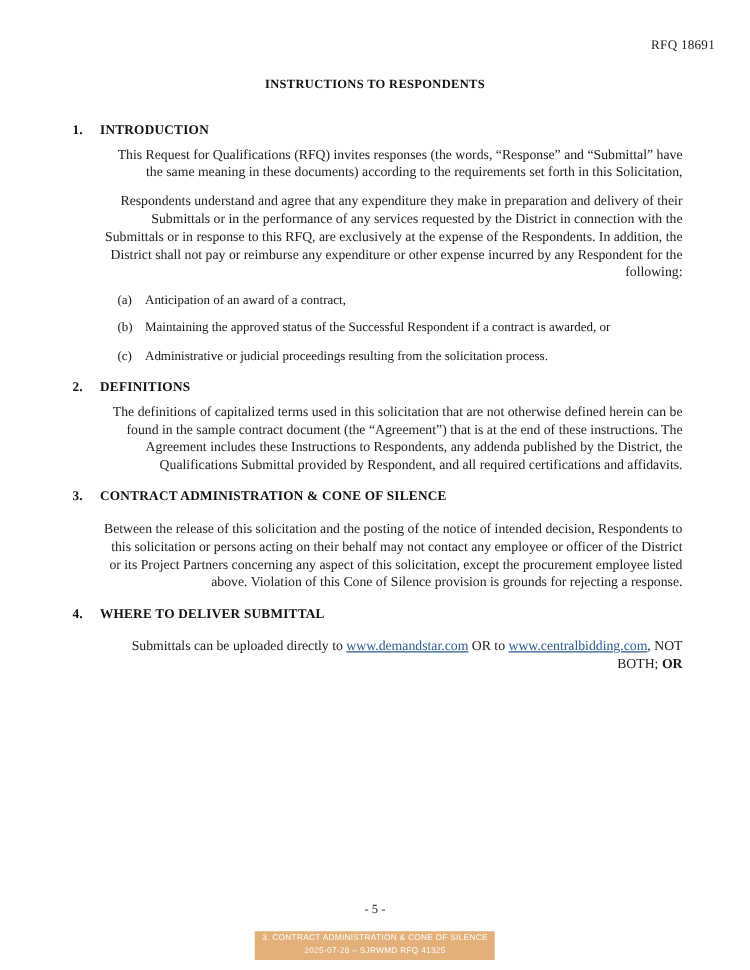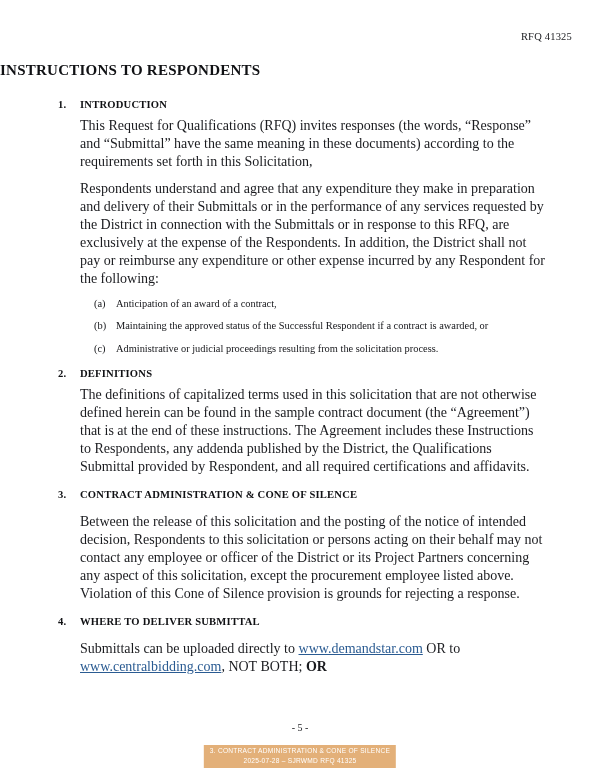--- a/index.html
+++ b/index.html
@@ -28,21 +28,22 @@
     right: 28px;
     font-size: 10.5px;
     letter-spacing: 0.2px;
     color: #1b1c20;
   }
   .doc-title {
     position: absolute;
     top: 62px;
     left: 0;
     width: 600px;
-    font-size: 15px;
+    text-align: center;
+    font-size: 10px;
     font-weight: bold;
     letter-spacing: 0.25px;
     color: #101114;
   }
   .content {
     position: absolute;
     top: 86px;
     left: 58px;
     width: 488px;
   }
@@ -62,23 +63,23 @@
   .sec-num {
     width: 22px;
     flex: 0 0 22px;
     font-weight: bold;
   }
   .sec-title {
     flex: 1;
   }
   .para {
     margin: 0 0 9px 22px;
-    font-size: 14px;
+    font-size: 11px;
     line-height: 1.285;
-    text-align: left;
+    text-align: right;
     color: #1a1b1f;
   }
   .list {
     margin: 0 0 2px 0;
     padding: 0;
   }
   .list-item {
     display: flex;
     margin: 0 0 9px 36px;
     font-size: 10.4px;
@@ -140,21 +141,21 @@
   }
   .footer-badge .line2 {
     display: block;
   }
 </style>
 </head>
 <body>
 
 <div class="page">
 
-  <div class="header-ref">RFQ 41325</div>
+  <div class="header-ref">RFQ 18691</div>
 
   <div class="doc-title">INSTRUCTIONS TO RESPONDENTS</div>
 
   <div class="content">
 
     <div class="section">
       <div class="sec-head">
         <span class="sec-num">1.</span>
         <span class="sec-title">INTRODUCTION</span>
       </div>

